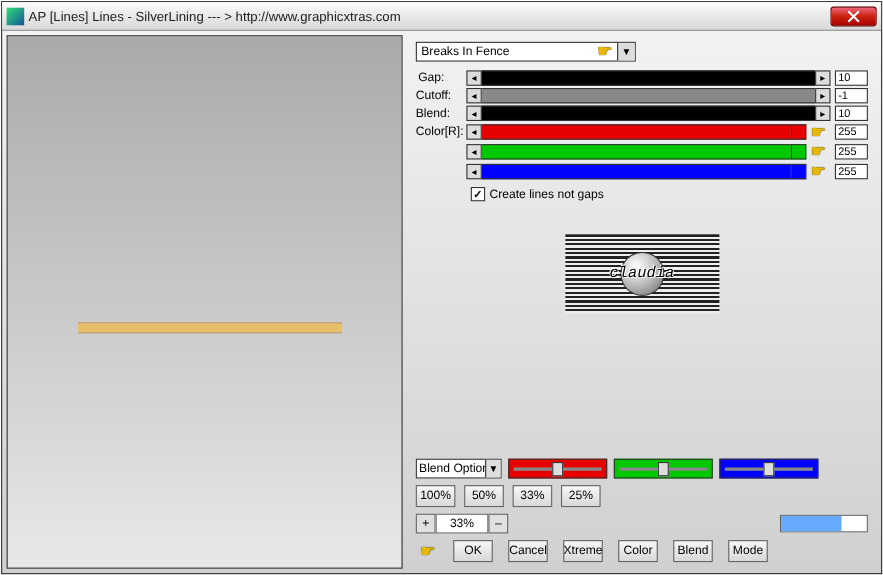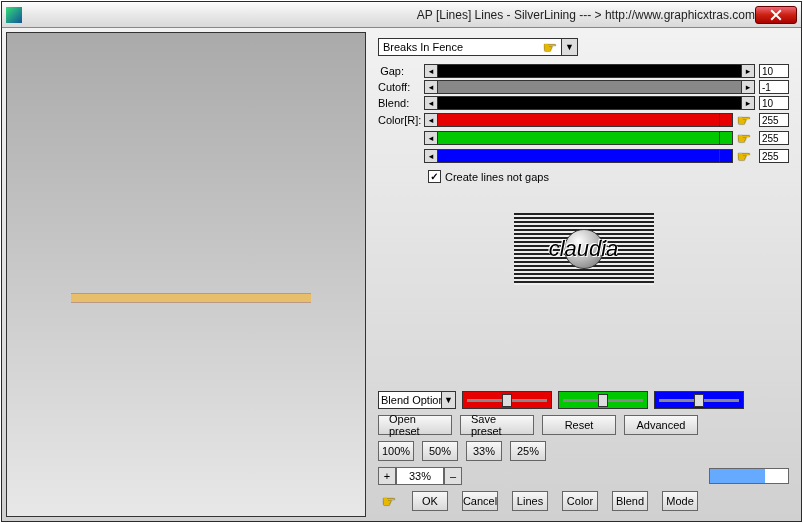--- a/index.html
+++ b/index.html
@@ -20,21 +20,20 @@
     flex-direction: column;
   }
   .titlebar {
     height: 26px;
     background: linear-gradient(180deg, #fdfdfd 0%, #e9e9e9 48%, #d9d9d9 100%);
     border-bottom: 1px solid #888;
     display: flex;
     align-items: center;
     padding: 0 4px;
     position: relative;
-    text-align: right;
   }
   .titlebar .icon {
     width: 16px; height: 16px;
     background: linear-gradient(135deg,#3d7,#159);
     margin-right: 4px;
   }
   .titlebar .title {
     flex: 1;
     font-size: 12px;
     color: #222;
@@ -142,22 +141,22 @@
     overflow:hidden;
   }
   .logo-globe {
     width:40px;height:40px;border-radius:50%;
     background: radial-gradient(circle at 35% 30%, #fff 0%, #bbb 50%, #666 100%);
     border:1px solid #333;
     position:relative;
   }
   .logo-text {
     position:absolute;
-    font-family: Liberation Sans, sans-serif;
-    font-size:22px;
+    font-family: Liberation Mono, monospace;
+    font-size:14px;
     font-style:italic;
     color:#000;
     text-shadow: 1px 1px 0 #fff, -1px -1px 0 #fff;
   }
   .spacer { flex:1; }
   .blend-row {
     display:flex; align-items:center; gap:6px; margin-bottom:6px;
   }
   .combo-small {
     width:78px; height:18px;
@@ -338,26 +337,20 @@
         <div class="blend-slider" style="background:#00c800">
           <div class="groove"></div>
             <div class="thumb"></div>
         </div>
         <div class="blend-slider" style="background:#0000ff">
           <div class="groove"></div>
             <div class="thumb"></div>
         </div>
       </div>
 
-      <div class="button-row">
-        <div class="btn btn-w">Open preset</div>
-        <div class="btn btn-w">Save preset</div>
-        <div class="btn btn-w">Reset</div>
-        <div class="btn btn-w">Advanced</div>
-      </div>
 
       <div class="button-row">
         <div class="btn btn-sm">100%</div>
         <div class="btn btn-sm">50%</div>
         <div class="btn btn-sm">33%</div>
         <div class="btn btn-sm">25%</div>
       </div>
 
       <div class="zoom-row">
         <div class="zoom-btn">+</div>
@@ -365,21 +358,21 @@
         <div class="zoom-btn">–</div>
         <div class="progress">
           <div class="fill"></div>
         </div>
       </div>
 
       <div class="bottom-row">
         <span class="pointer-hand"></span>
         <div class="btn btn-sm">OK</div>
         <div class="btn btn-sm">Cancel</div>
-        <div class="btn btn-sm">Lines</div>
+        <div class="btn btn-sm">Xtreme</div>
         <div class="btn btn-sm">Color</div>
         <div class="btn btn-sm">Blend</div>
         <div class="btn btn-sm">Mode</div>
       </div>
 
     </div>
   </div>
 </div>
 
 </body></html>

